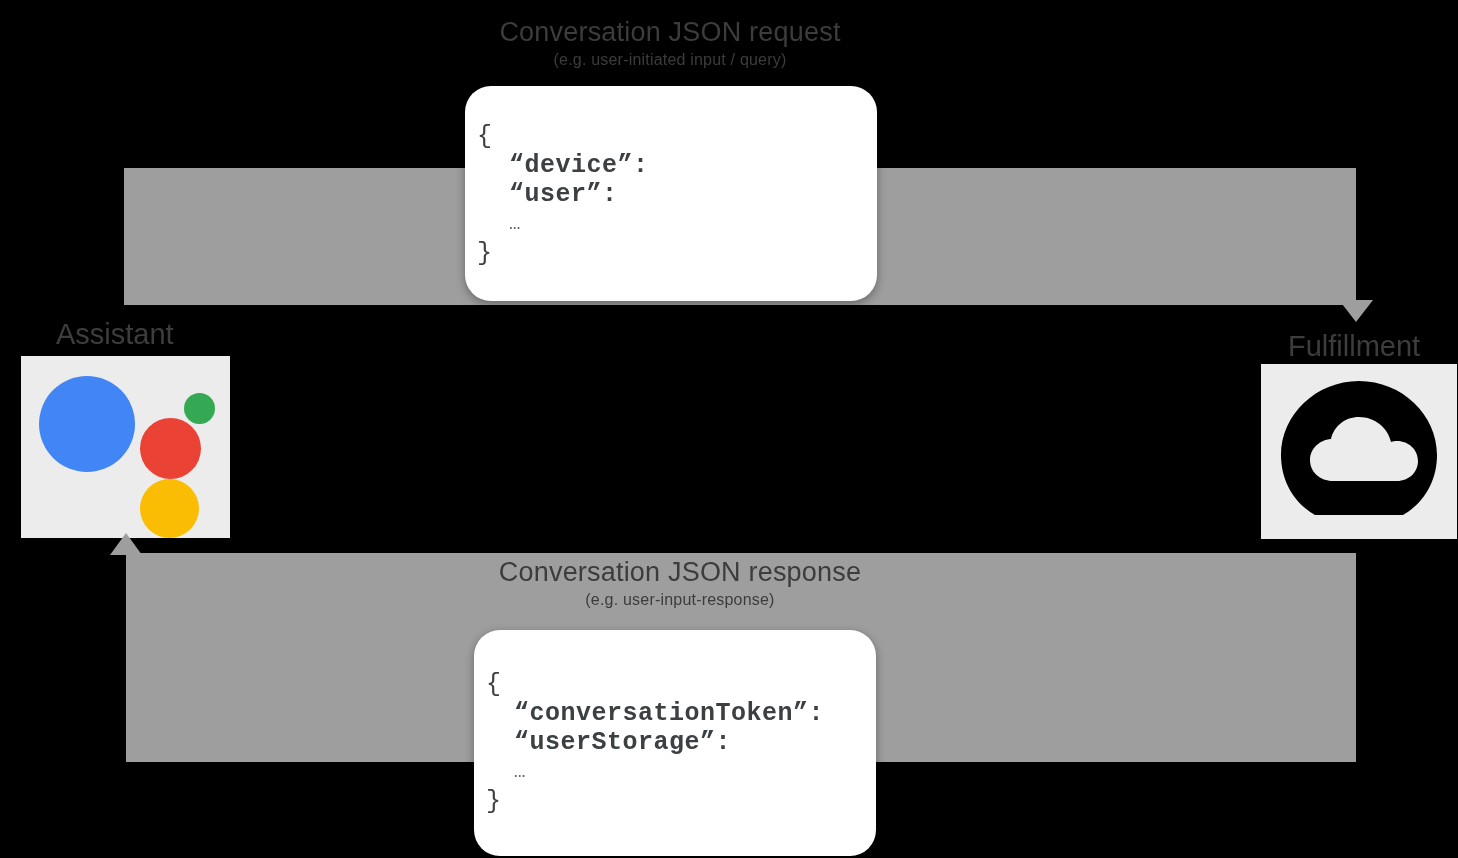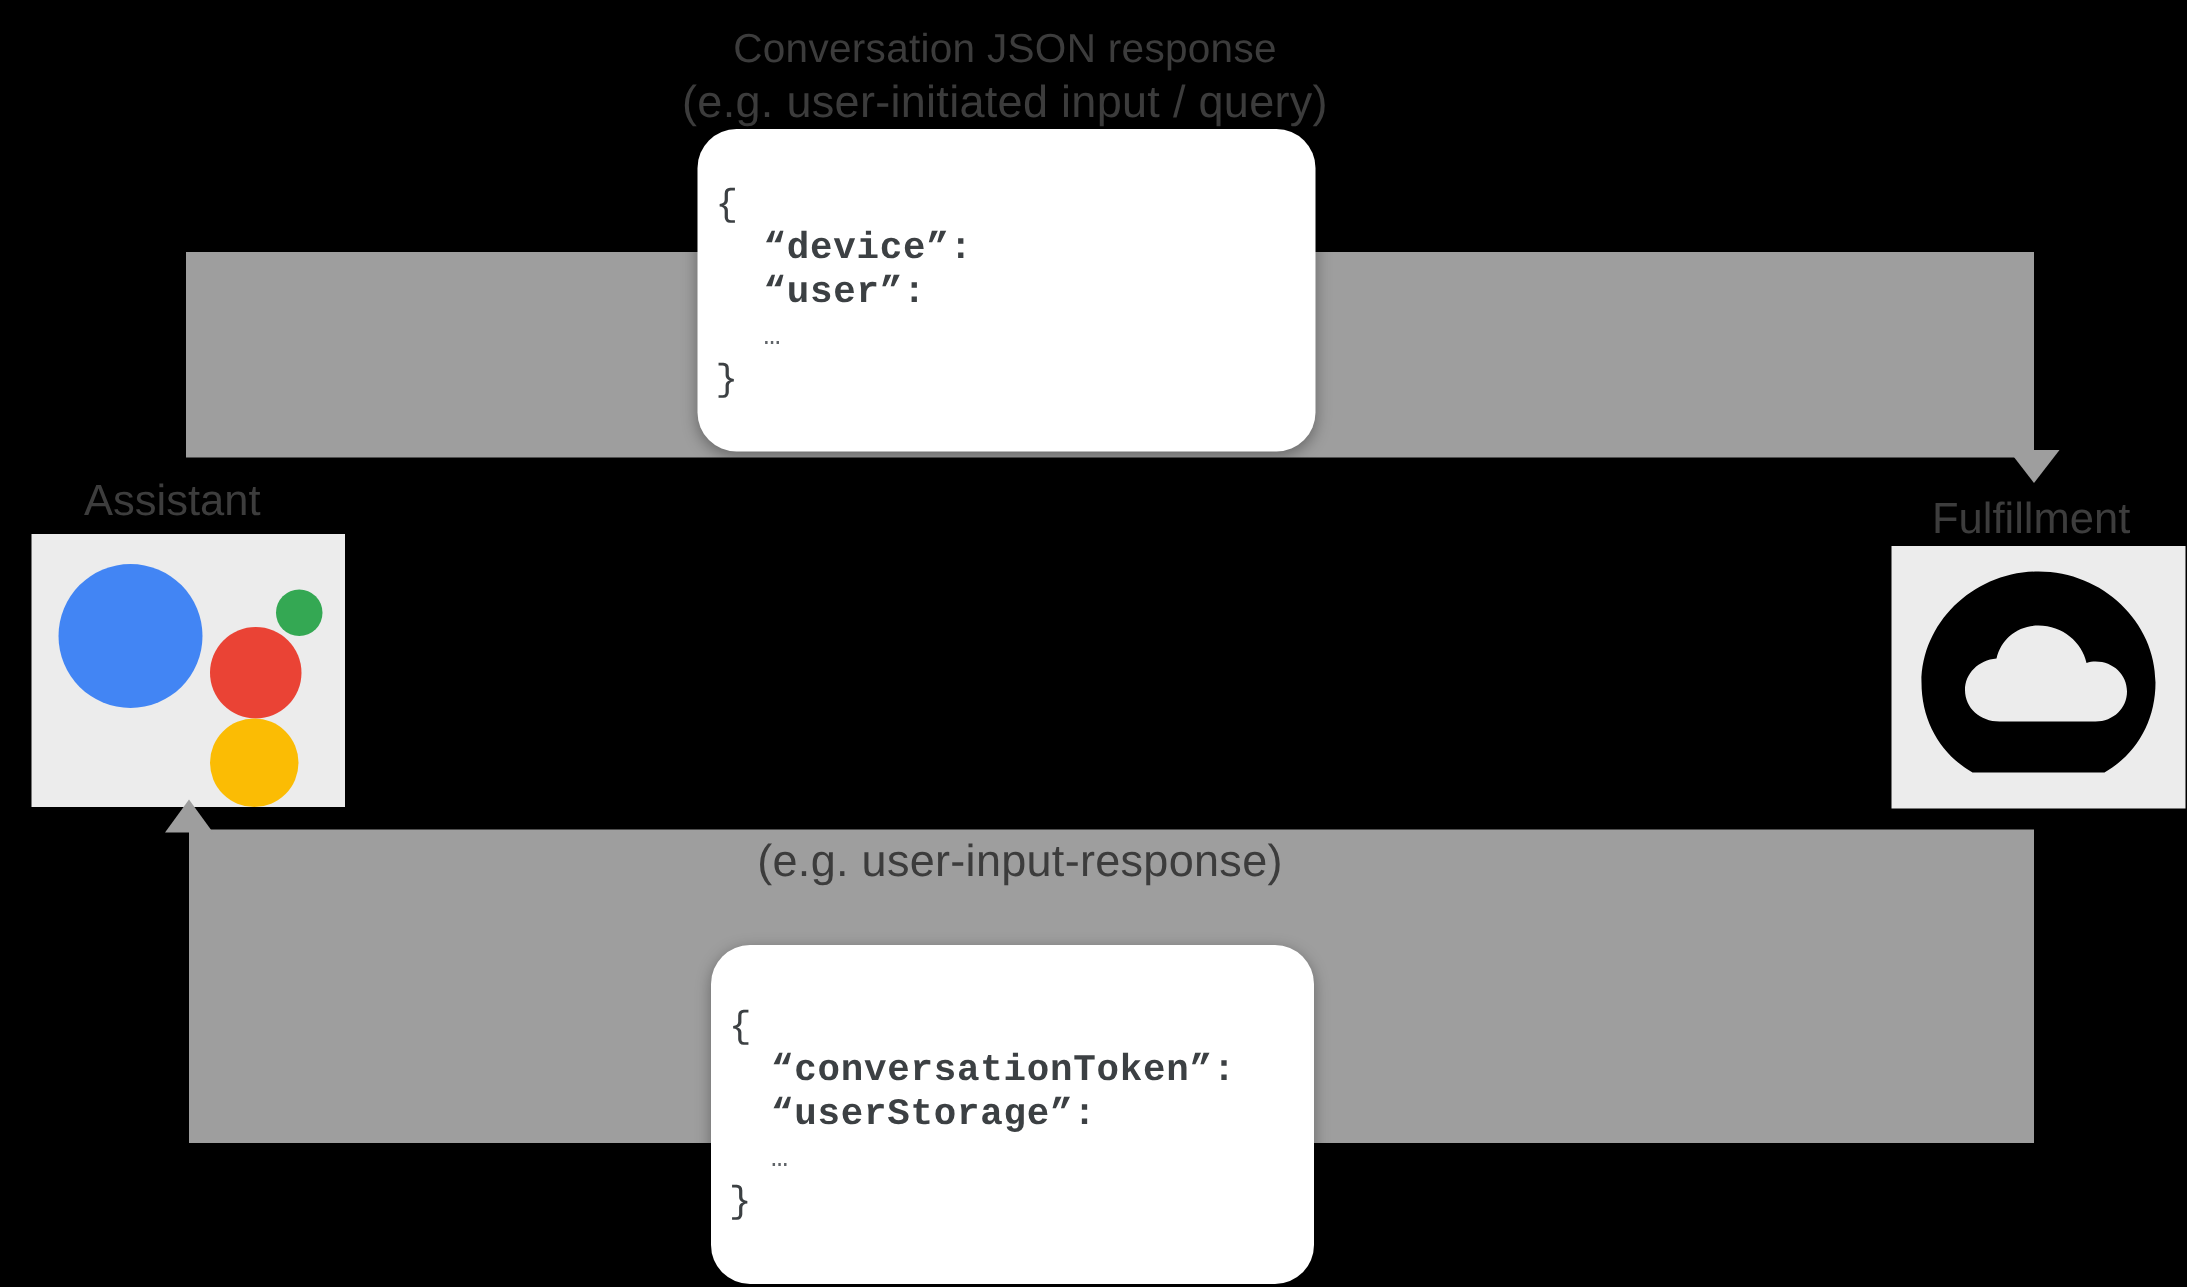--- a/index.html
+++ b/index.html
@@ -74,21 +74,21 @@
     user-select: none;
   }
   .flow-label .l1 {
     display: block;
     font-size: 27px;
     font-weight: 400;
     letter-spacing: 0.2px;
   }
   .flow-label .l2 {
     display: block;
-    font-size: 30px;
+    font-size: 16px;
     font-weight: 400;
     letter-spacing: 0.2px;
   }
   #label-request {
     left: 0;
     top: 16px;
     width: 1340px;
   }
   #label-response {
     left: 0;
@@ -186,21 +186,21 @@
 </style>
 </head>
 <body>
 
 <div id="stage">
 
   <div class="band" id="band-request"></div>
   <div class="arrowhead" id="arrow-request-head"></div>
 
   <div class="flow-label" id="label-request">
-    <span class="l1">Conversation JSON response</span>
+    <span class="l1">Conversation JSON request</span>
     <span class="l2">(e.g. user-initiated input / query)</span>
   </div>
 
   <div class="json-card" id="json-request">
     <span class="jline brace">{</span>
     <span class="jline" style="padding-left:32px">“device”:</span>
     <span class="jline" style="padding-left:32px">“user”:</span>
     <span class="jline ellipsis" style="padding-left:32px">…</span>
     <span class="jline brace">}</span>
   </div>
@@ -222,20 +222,21 @@
       <path fill="#000000" fill-rule="evenodd" d="M84 2 C41 2 6 36 6 76 C6 102 19 124 40 136 L128 136 C149 124 162 102 162 76 C162 36 127 2 84 2 Z
                M84 38 C100 38 113 49 116 63 C118 62 120 62 122 62 C134 62 143 71 143 82 C143 93 134 102 122 102
                L58 102 C45 102 35 93 35 81 C35 70 44 61 56 60 C59 47 70 38 84 38 Z"></path>
     </svg>
   </div>
 
   <div class="band" id="band-response"></div>
   <div class="arrowhead" id="arrow-response-head"></div>
 
   <div class="flow-label" id="label-response">
+    <span class="l1">Conversation JSON response</span>
     <span class="l2">(e.g. user-input-response)</span>
   </div>
 
   <div class="json-card" id="json-response">
     <span class="jline brace">{</span>
     <span class="jline" style="padding-left:28px">“conversationToken”:</span>
     <span class="jline" style="padding-left:28px">“userStorage”:</span>
     <span class="jline ellipsis" style="padding-left:28px">…</span>
     <span class="jline brace">}</span>
   </div>

